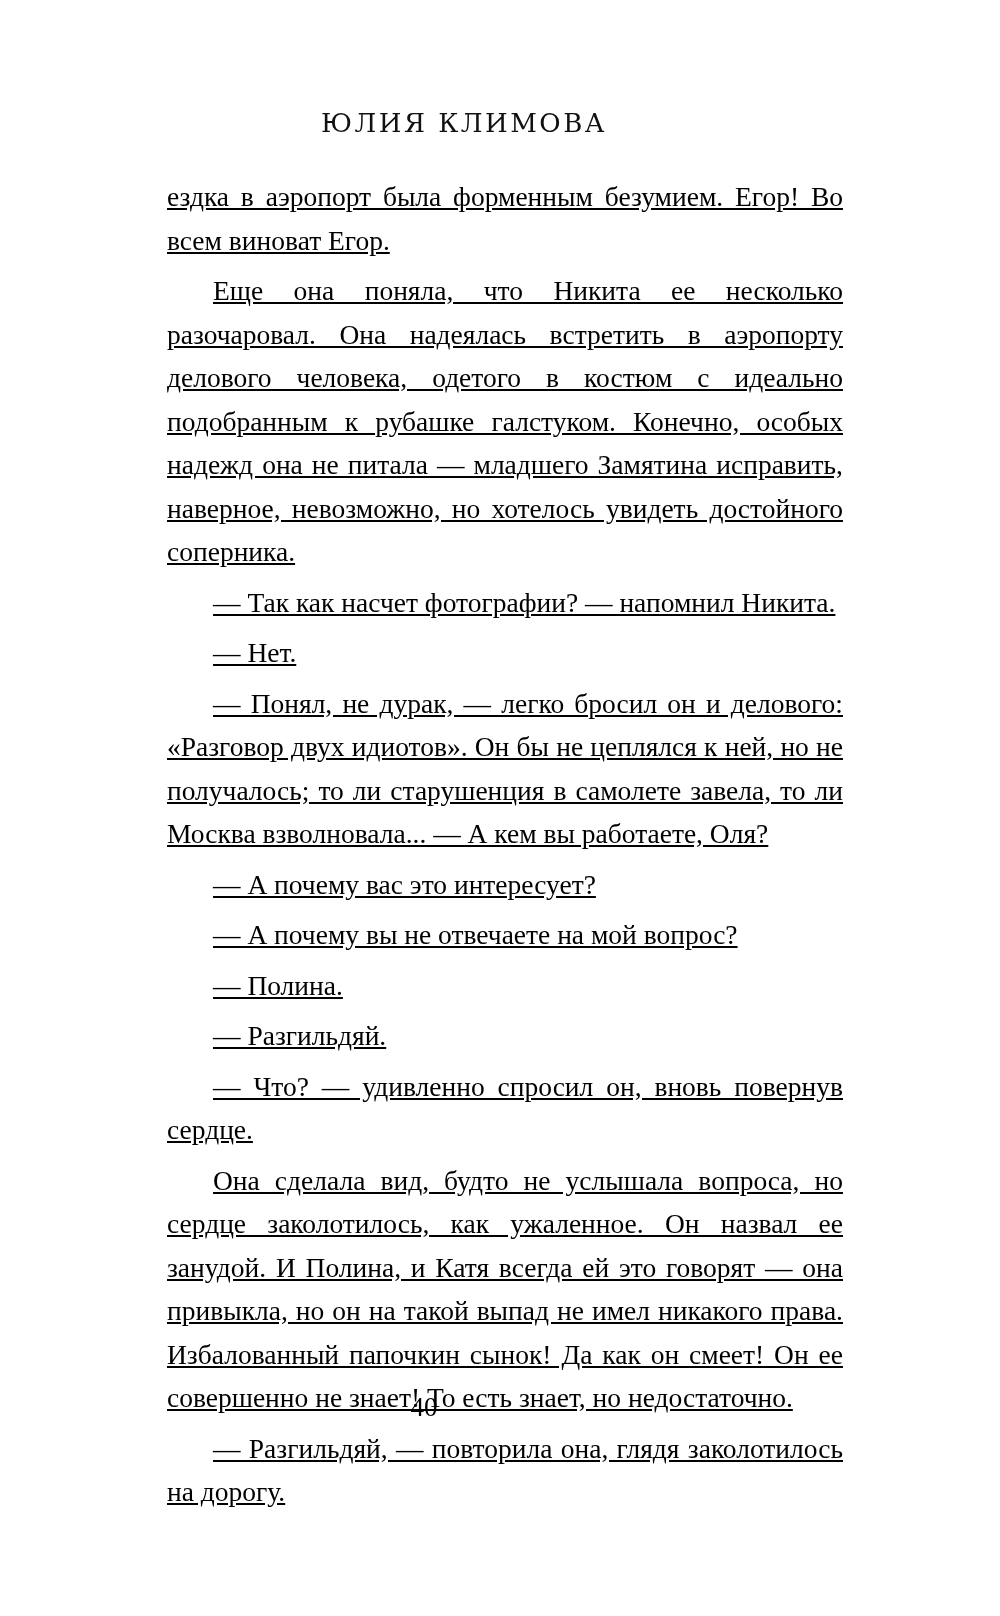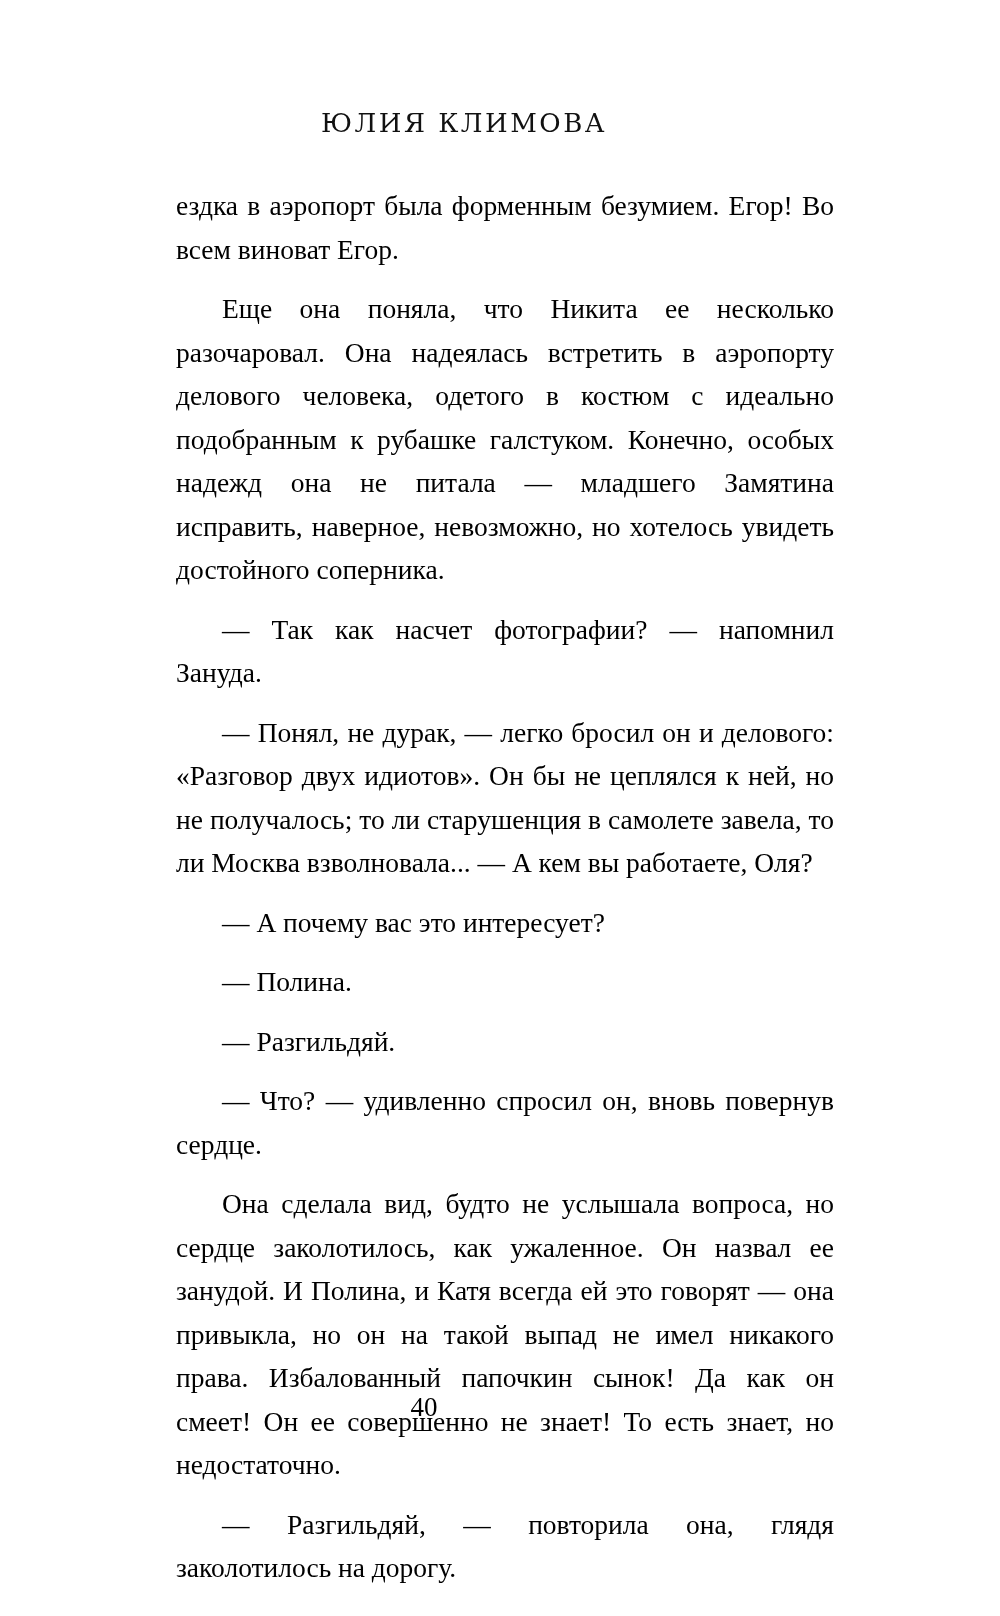--- a/index.html
+++ b/index.html
@@ -39,22 +39,23 @@
     top: 168px;
     left: 160px;
     width: 690px;
     font-size: 27.5px;
     line-height: 43.5px;
     text-align: justify;
     text-justify: inter-word;
     color: #000000;
   }
   .body-text p {
-    margin: 16px;
+    margin: 7px;
     text-indent: 0;
+    text-decoration: underline;
   }
   .body-text p.indent {
     text-indent: 46px;
   }
   .page-number {
     position: absolute;
     top: 1392px;
     left: 0;
     width: 848px;
     text-align: center;
@@ -65,23 +66,25 @@
 </head>
 <body>
 
 <div class="page">
 
   <div class="running-head">ЮЛИЯ КЛИМОВА</div>
 
   <div class="body-text">
     <p>ездка в аэропорт была форменным безумием. Егор! Во всем виноват Егор.</p>
     <p class="indent">Еще она поняла, что Никита ее несколько разочаровал. Она надеялась встретить в аэропорту делового человека, одетого в костюм с идеально подобранным к рубашке галстуком. Конечно, особых надежд она не питала — младшего Замятина исправить, наверное, невозможно, но хотелось увидеть достойного соперника.</p>
-    <p class="indent">— Так как насчет фотографии? — напомнил Зануда.</p>
+    <p class="indent">— Так как насчет фотографии? — напомнил Никита.</p>
+    <p class="indent">— Нет.</p>
     <p class="indent">— Понял, не дурак, — легко бросил он и делового: «Разговор двух идиотов». Он бы не цеплялся к ней, но не получалось; то ли старушенция в самолете завела, то ли Москва взволновала... — А кем вы работаете, Оля?</p>
     <p class="indent">— А почему вас это интересует?</p>
+    <p class="indent">— А почему вы не отвечаете на мой вопрос?</p>
     <p class="indent">— Полина.</p>
     <p class="indent">— Разгильдяй.</p>
     <p class="indent">— Что? — удивленно спросил он, вновь повернув сердце.</p>
     <p class="indent">Она сделала вид, будто не услышала вопроса, но сердце заколотилось, как ужаленное. Он назвал ее занудой. И Полина, и Катя всегда ей это говорят — она привыкла, но он на такой выпад не имел никакого права. Избалованный папочкин сынок! Да как он смеет! Он ее совершенно не знает! То есть знает, но недостаточно.</p>
     <p class="indent">— Разгильдяй, — повторила она, глядя заколотилось на дорогу.</p>
   </div>
 
   <div class="page-number">40</div>
 
 </div>

